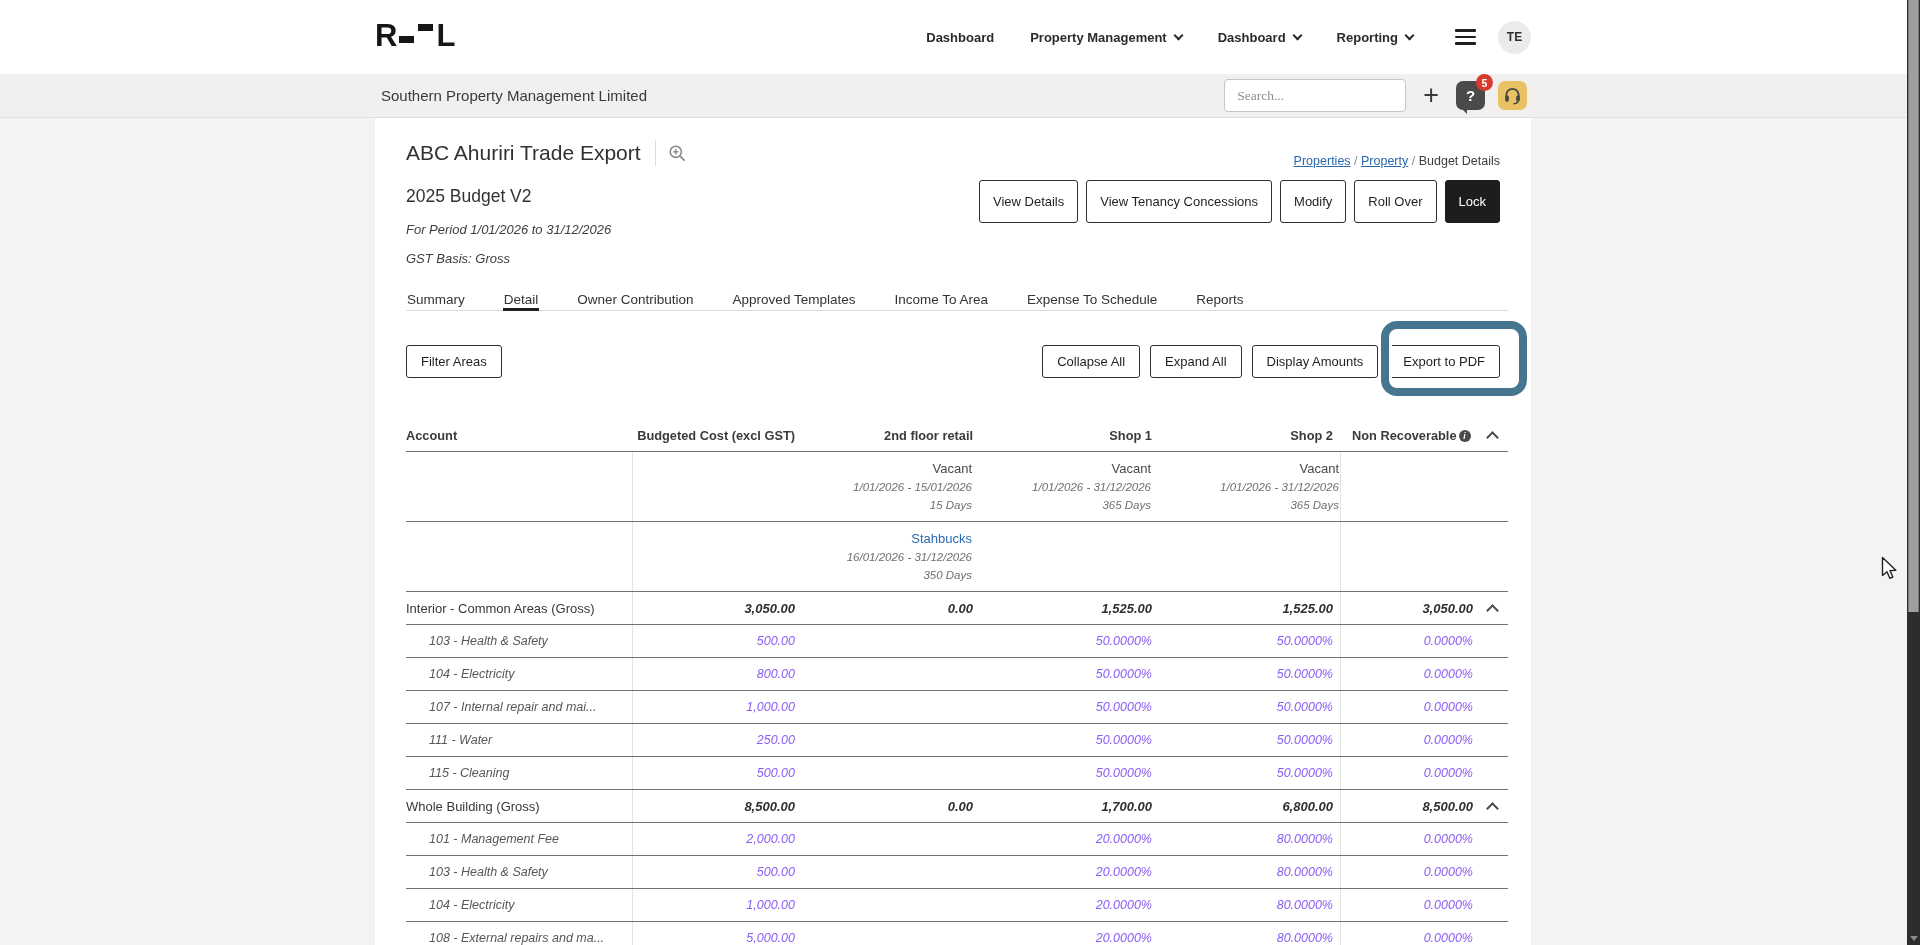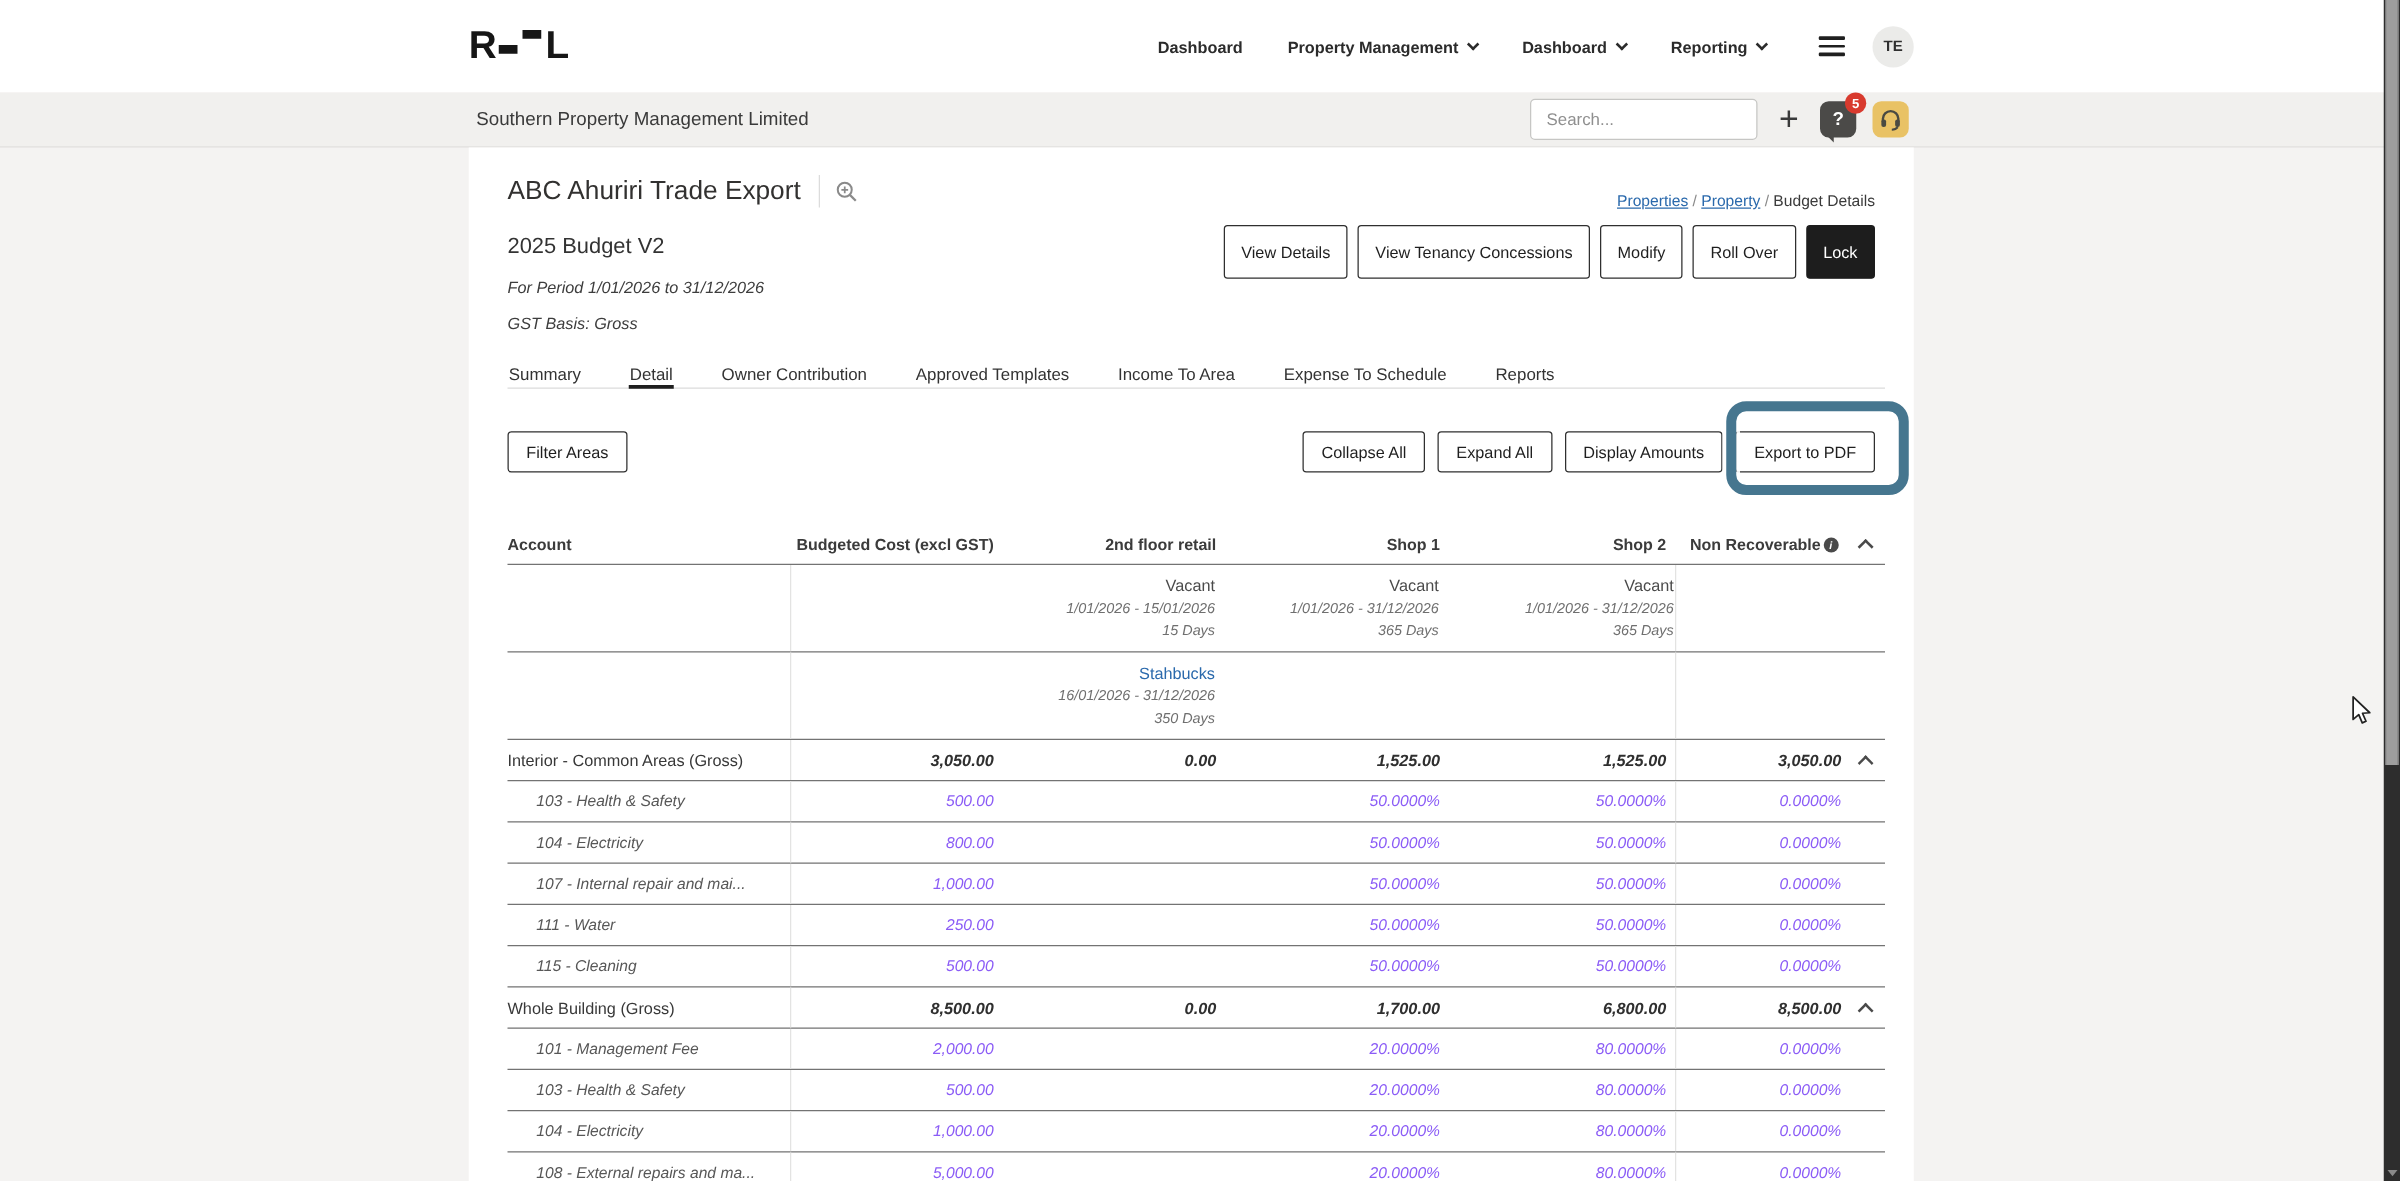--- a/index.html
+++ b/index.html
@@ -20,21 +20,21 @@
   .nav-item { display:flex; align-items:center; gap:8px; margin-left:36px; font-size:13px; font-weight:600; color:#2b2b2b; cursor:pointer; }
   .caret-down { width:7px; height:7px; border-right:2px solid #2b2b2b; border-bottom:2px solid #2b2b2b; transform:rotate(45deg); margin-top:-4px; }
   .hamburger { margin-left:40px; display:flex; flex-direction:column; gap:4px; cursor:pointer; padding:4px 2px; }
   .hamburger div { width:21px; height:2.6px; background:#1f1f1f; border-radius:1px; }
   .avatar { margin-left:20px; width:33px; height:33px; border-radius:50%; background:#ebebe9; display:flex; align-items:center; justify-content:center; font-size:12px; font-weight:700; color:#2f2f2f; cursor:pointer; }
   
   .companybar { position:absolute; top:74px; left:0; right:0; height:44px; background:#f1f0ee; border-bottom:1px solid #e1e0de; }
   .companybar-inner { position:absolute; left:375px; width:1156px; height:100%; display:flex; align-items:center; }
   .company-name { margin-left:6px; font-size:15px; color:#3a3a3a; }
   .cb-right { margin-left:auto; display:flex; align-items:center; margin-right:4px; }
-  .search-input { width:182px; height:33px; border:1px solid #c6c6c4; border-radius:4px; padding:0 12px; font-size:13.5px; color:#333; background:#fff; outline:none; font-family:Liberation Sans, sans-serif; }
+  .search-input { width:182px; height:33px; border:1px solid #c6c6c4; border-radius:4px; padding:0 12px; font-size:13.5px; color:#333; background:#fff; outline:none; font-family:Liberation Serif, serif; }
   .search-input::placeholder { color:#8f8f8f; }
   .plus-btn { margin-left:17px; font-size:27px; font-weight:300; color:#3a3a3a; line-height:27px; cursor:pointer; }
   .help-btn { margin-left:17px; position:relative; width:29px; height:29px; background:#4b4a48; border-radius:7px; color:#fff; display:flex; align-items:center; justify-content:center; font-size:15px; font-weight:700; cursor:pointer; }
   .help-btn::after { content:''; position:absolute; bottom:-4px; left:5px; border-left:6px solid transparent; border-top:6px solid #4b4a48; }
   .help-badge { position:absolute; top:-7px; right:-8px; min-width:17px; height:17px; border-radius:9px; background:#d83a2e; color:#fff; font-size:10.5px; font-weight:700; display:flex; align-items:center; justify-content:center; padding:0 4px; }
   .support-btn { margin-left:13px; width:29px; height:29px; background:#e9c265; border-radius:7px; display:flex; align-items:center; justify-content:center; cursor:pointer; }
   
   .content { position:absolute; top:118px; left:375px; width:1156px; bottom:0; background:#fff; }
   .page-title-row { position:absolute; top:22px; left:31px; display:flex; align-items:center; }
   .page-title { font-size:21px; color:#323130; }

